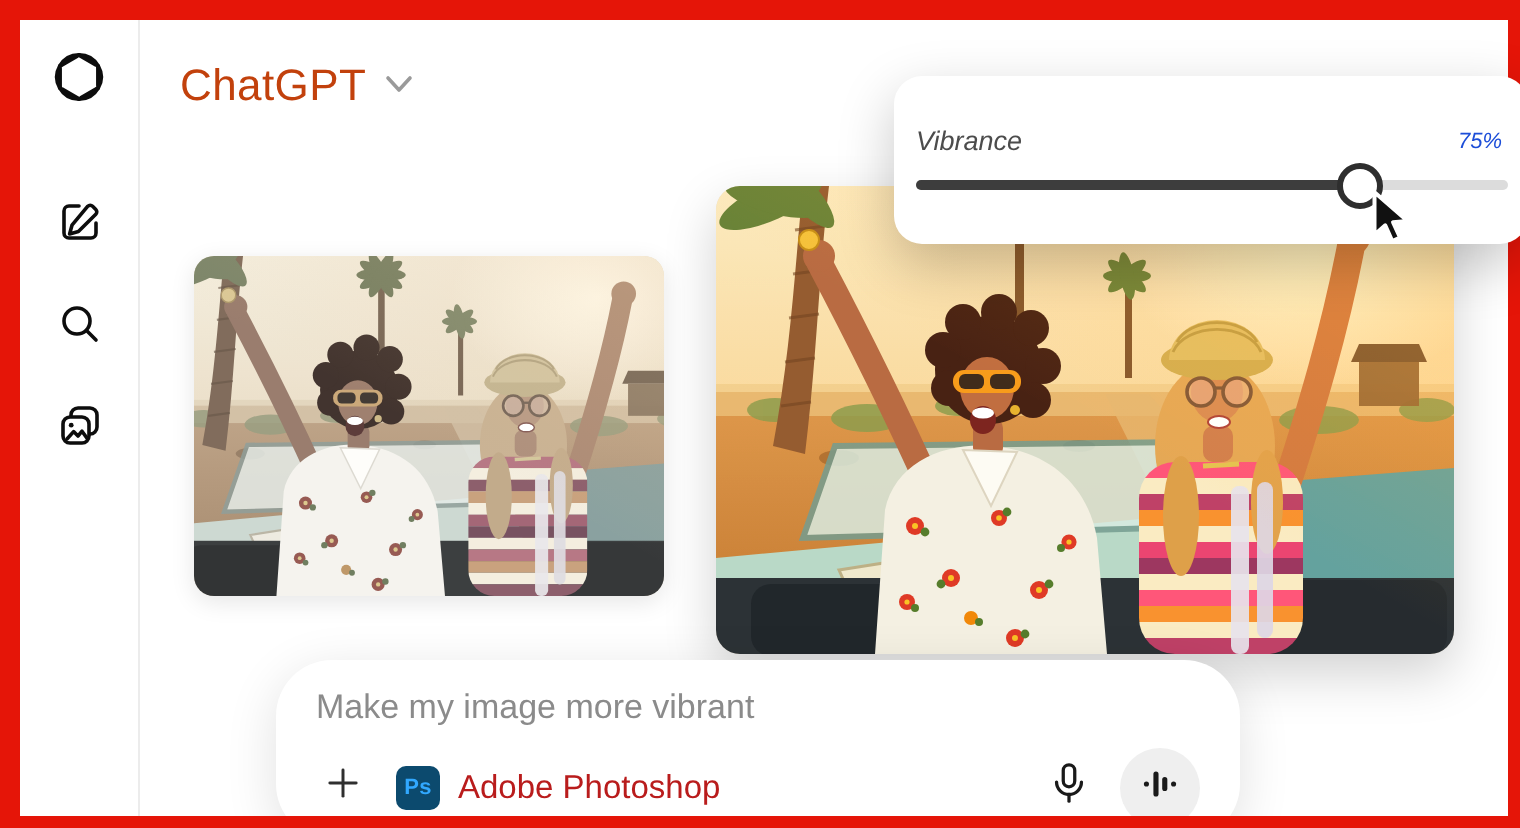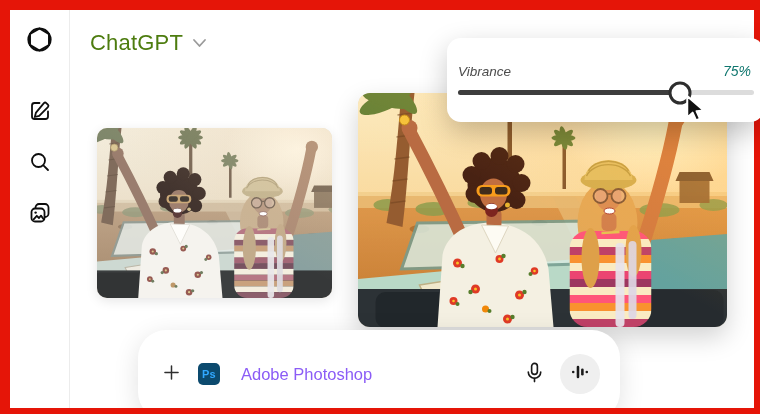--- a/index.html
+++ b/index.html
@@ -24,21 +24,21 @@
     display:flex;flex-direction:column;align-items:center;
   }
   .sb-logo{margin-top:17px;width:28px;height:28px;display:flex;align-items:center;justify-content:center;cursor:pointer;}
   .sb-nav{margin-top:44px;display:flex;flex-direction:column;gap:23px;}
   .sb-btn{width:28px;height:28px;display:flex;align-items:center;justify-content:center;border-radius:8px;cursor:pointer;}
   
   .header-title{
     position:absolute;left:90px;top:30px;z-index:5;
     display:flex;align-items:center;gap:9px;cursor:pointer;
   }
-  .header-title .t{font-size:22px;font-weight:500;color:#4d7c0f;letter-spacing:.2px;}
+  .header-title .t{font-size:22px;font-weight:500;color:#c2410c;letter-spacing:.2px;}
   
   .photo{position:absolute;overflow:hidden;background:#e8dcc4;}
   .photo svg{display:block;width:100%;height:100%;}
   .photo-original{
     left:97px;top:128px;width:235px;height:170px;border-radius:10px;z-index:2;
     box-shadow:0 3px 12px rgba(0,0,0,.10);
   }
   .photo-original svg{filter:saturate(.5) contrast(.92) brightness(1.07);}
   .photo-edited{
     left:358px;top:93px;width:369px;height:234px;border-radius:12px;z-index:2;
@@ -46,21 +46,21 @@
   }
   .photo-edited svg{filter:saturate(1.28) contrast(1.04);}
   
   .vibrance-panel{
     position:absolute;left:447px;top:38px;width:317px;height:84px;z-index:50;
     background:#ffffff;border-radius:14px;
     box-shadow:0 10px 28px rgba(0,0,0,.22);
   }
   .vp-row{position:absolute;left:11px;right:13px;top:25px;display:flex;justify-content:space-between;align-items:center;font-style:italic;}
   .vp-label{font-size:13.5px;color:#4c4c4c;}
-  .vp-value{font-size:14px;color:#0f766e;margin-left:36px;}
+  .vp-value{font-size:11px;color:#1d4ed8;margin-left:36px;}
   .vp-slider{position:absolute;left:11px;right:10px;top:52px;height:5px;border-radius:3px;background:#dcdcdc;cursor:pointer;}
   .vp-fill{position:absolute;left:0;top:0;bottom:0;border-radius:3px;background:#3d3d3d;}
   .vp-thumb{
     position:absolute;top:50%;width:17px;height:17px;border-radius:50%;
     background:#ffffff;border:3.5px solid #2e2e2e;
     transform:translate(-50%,-50%);cursor:grab;
   }
   
   .cursor{position:absolute;left:681px;top:93px;z-index:60;pointer-events:none;}
   
@@ -73,21 +73,21 @@
   .composer-text{font-size:17px;color:#8b8b8b;line-height:20px;cursor:text;}
   .composer-row{display:flex;align-items:center;margin-top:10px;height:40px;}
   .c-btn{display:flex;align-items:center;justify-content:center;cursor:pointer;}
   .plus-btn{width:26px;height:26px;}
   .tool-chip{display:flex;align-items:center;gap:9px;margin-left:14px;cursor:pointer;}
   .ps-badge{
     width:22px;height:22px;border-radius:5px;background:#0c4a6e;
     color:#31a8ff;font-size:11px;font-weight:700;
     display:flex;align-items:center;justify-content:center;letter-spacing:.2px;
   }
-  .tool-label{font-size:16.5px;color:#8b5cf6;margin-left:12px;}
+  .tool-label{font-size:16.5px;color:#b91c1c;}
   .mic-btn{margin-left:auto;width:30px;height:30px;}
   .voice-btn{margin-left:11px;width:40px;height:40px;border-radius:50%;background:#efefef;}
 </style>
 </head>
 <body>
 
 <svg width="0" height="0" style="position:absolute">
   <defs>
     <linearGradient id="sky" x1="0" y1="0" x2="0" y2="1">
       <stop offset="0" stop-color="#f3e6c6"></stop>
@@ -354,20 +354,21 @@
   </div>
 </div>
 
 <div class="cursor">
   <svg width="30" height="30" viewBox="0 0 24 24">
     <path d="M5 2.5 L5 19.5 L9.3 15.7 L12.1 22 L15.2 20.6 L12.4 14.5 L18.2 14 Z" fill="#111111" stroke="#ffffff" stroke-width="1.6" stroke-linejoin="round"></path>
   </svg>
 </div>
 
 <div class="composer">
+  <div class="composer-text">Make my image more vibrant</div>
   <div class="composer-row">
     <div class="c-btn plus-btn">
       <span>
         <svg width="21" height="21" viewBox="0 0 24 24" fill="none" stroke="#2f2f2f" stroke-width="1.7" stroke-linecap="round">
           <line x1="12" y1="4.5" x2="12" y2="19.5"></line>
             <line x1="4.5" y1="12" x2="19.5" y2="12"></line>
         </svg>
       </span>
     </div>
     <div class="tool-chip">

